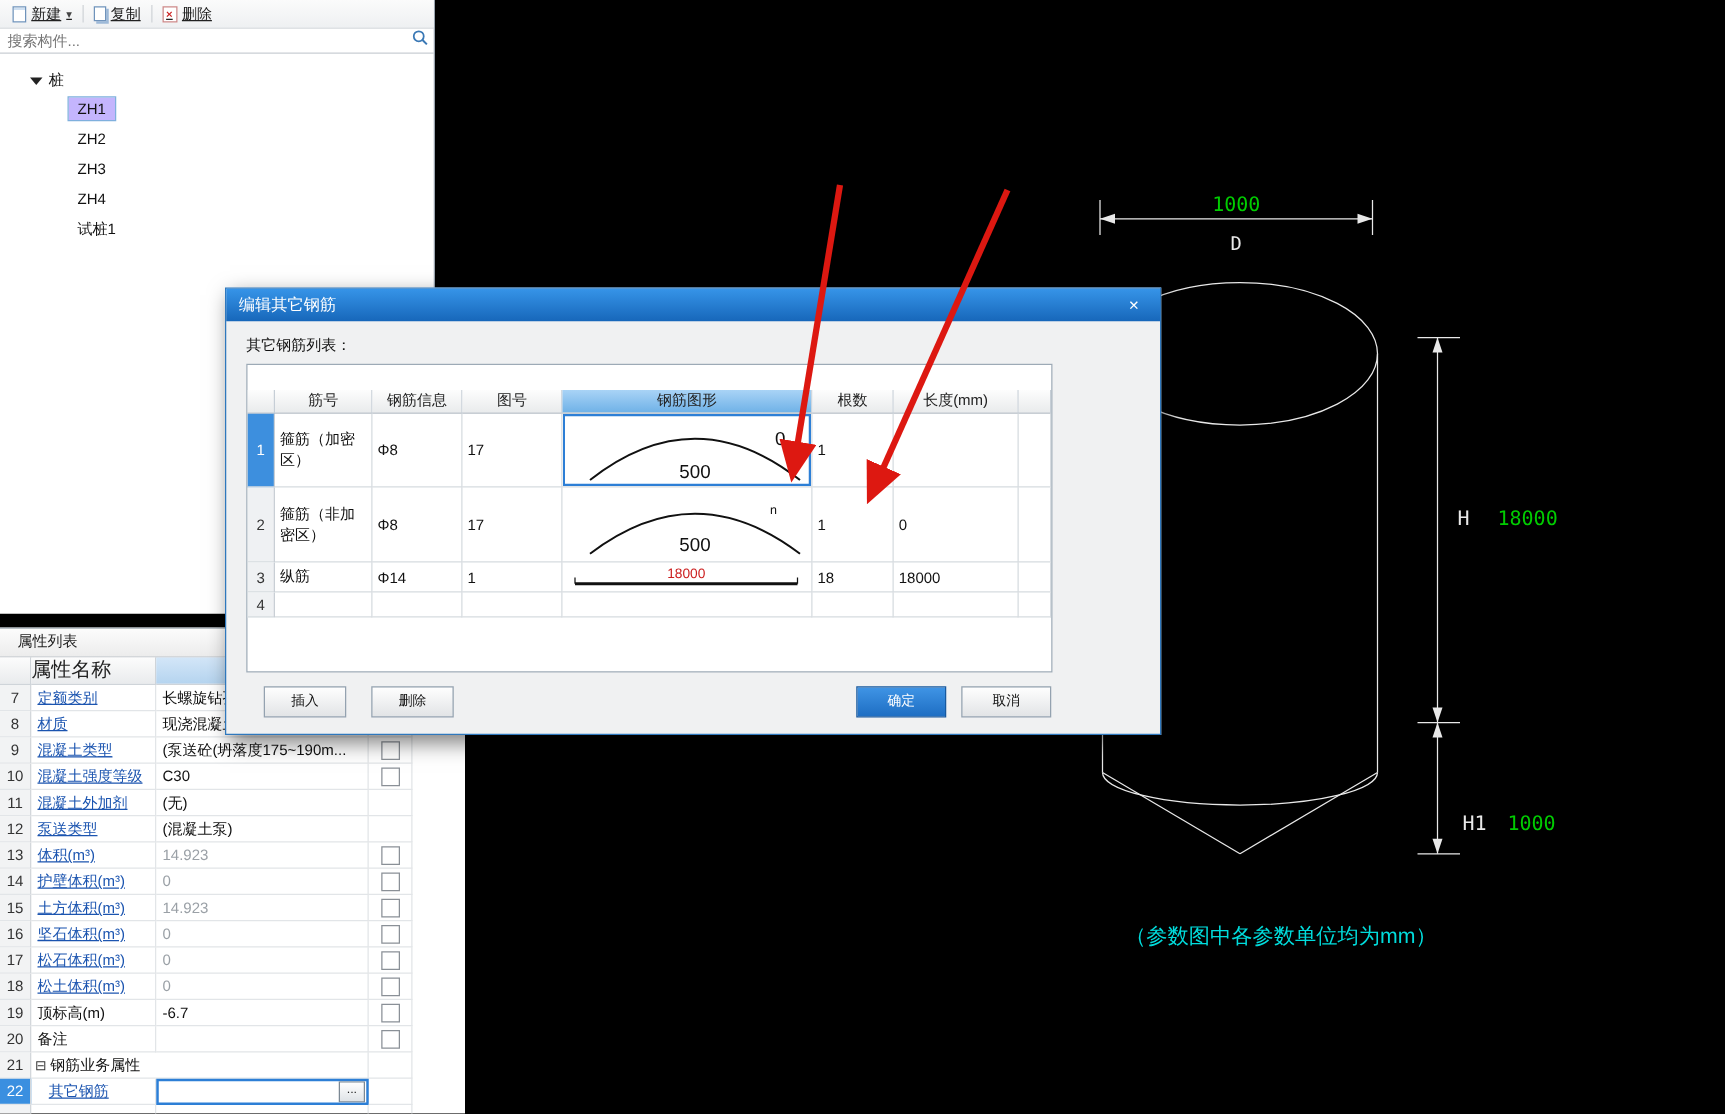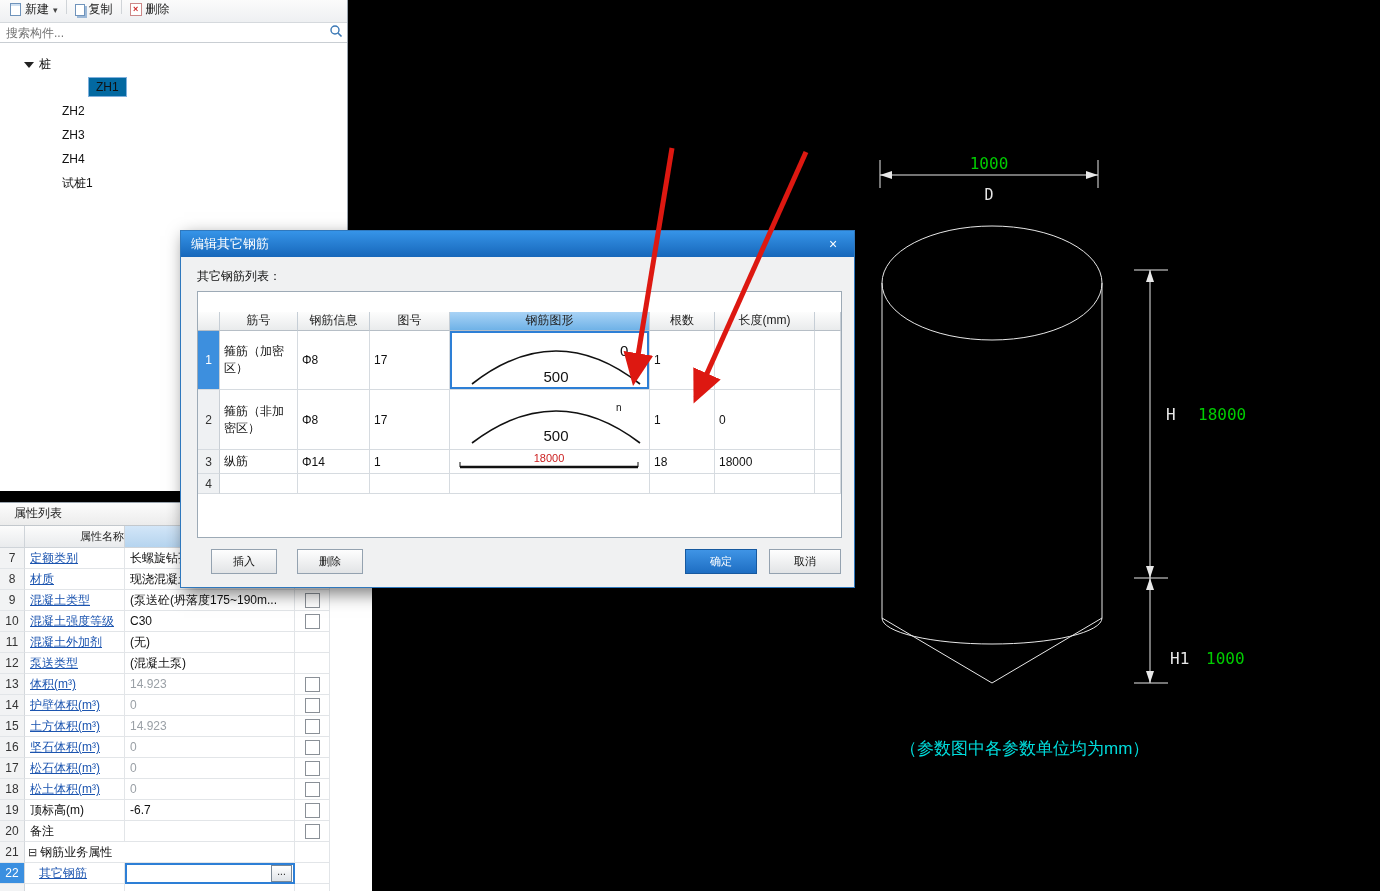--- a/index.html
+++ b/index.html
@@ -1,65 +1,65 @@
 <!DOCTYPE html>
 <html><head>
 <meta charset="utf-8">
 <style>
   html,body{margin:0;padding:0;background:#000;}
   body{font-family:"Liberation Sans",sans-serif;}
   #stage{position:relative;width:1380px;height:891px;background:#000;overflow:hidden;}
 
   
   #left-top{position:absolute;left:0;top:0;width:348px;height:491px;background:#fff;border-right:1px solid #9aa4ae;box-sizing:border-box;}
-  #toolbar{height:22px;background:linear-gradient(#fbfbfb,#eef0f2);border-bottom:1px solid #d5d9dd;display:flex;align-items:flex-start;padding:0 5px;font-size:12px;color:#222;}
+  #toolbar{height:22px;background:linear-gradient(#fbfbfb,#eef0f2);border-bottom:1px solid #d5d9dd;display:flex;align-items:center;padding:0 5px;font-size:12px;color:#222;text-decoration:underline;}
   .tb-btn{display:flex;align-items:center;gap:4px;padding:1px 5px;cursor:default;}
   .tb-sep{width:1px;height:14px;background:#d0d4d8;margin:0 3px;}
   .i-doc{width:9px;height:11px;background:#fff;border:1px solid #6f93bb;box-shadow:inset 0 2px 0 #cfe0f2;}
   .i-copy{width:8px;height:10px;background:#fff;border:1px solid #6f93bb;box-shadow:2px 2px 0 #9db9d8;}
   .i-del{width:10px;height:11px;border:1px solid #c88;background:#fff;color:#c22;font-size:9px;line-height:10px;text-align:center;font-weight:bold;}
   .caret{font-size:9px;color:#444;}
 
   #searchbar{height:19px;border-bottom:1px solid #c9ced3;display:flex;align-items:center;padding:0 4px;}
   #search-input{flex:1;border:0;outline:0;font-size:12px;color:#888;font-family:inherit;background:transparent;}
   #search-icon{flex:0 0 14px;}
 
   #tree{padding:10px 0 0 0;font-size:12px;color:#111;}
   .tree-root{display:flex;align-items:center;gap:5px;padding-left:24px;height:22px;}
   .tri{width:0;height:0;border-left:5px solid transparent;border-right:5px solid transparent;border-top:6px solid #222;margin-top:1px;}
   .tree-item{height:24px;line-height:24px;padding-left:55px;}
   .tree-item .lbl{padding:2px 7px;}
-  .tree-item.sel .lbl{background:#0369a1;outline:1px solid #7fb0dd;margin-left:34px;}
+  .tree-item.sel .lbl{background:#c4b5fd;outline:1px solid #7fb0dd;}
 
   
   #props{position:absolute;left:0;top:502px;width:372px;height:389px;background:#fff;overflow:hidden;box-sizing:border-box;border-top:1px solid #9aa4ae;}
   #props-title{height:22px;display:flex;border-bottom:1px solid #c3c8cd;background:#e7e9eb;}
   #props-tab{width:185px;background:linear-gradient(#fcfcfc,#ececec);border-right:1px solid #c3c8cd;font-size:12px;line-height:21px;padding-left:14px;box-sizing:border-box;color:#222;}
   .phead{display:grid;grid-template-columns:25px 100px 170px 35px;height:22px;}
-  .phc{border-right:1px solid #cfd4d9;border-bottom:1px solid #cfd4d9;background:linear-gradient(#fcfcfc,#e9ebed);font-size:11px;line-height:21px;text-align:right;color:#222;}
+  .phc{border-right:1px solid #cfd4d9;border-bottom:1px solid #cfd4d9;background:linear-gradient(#fcfcfc,#e9ebed);font-size:16px;line-height:21px;text-align:left;color:#222;}
   .phc.valhead{background:linear-gradient(#d3e6f8,#b5d4ef);}
   .prow{display:grid;grid-template-columns:25px 100px 170px 35px;height:21px;line-height:20px;font-size:12px;}
   .pc{border-right:1px solid #e2e5e8;border-bottom:1px solid #e2e5e8;overflow:hidden;white-space:nowrap;box-sizing:border-box;}
   .pnum{background:#f2f3f4;text-align:center;color:#333;border-right:1px solid #d3d7db;}
   .pname{padding-left:5px;}
   .plink{color:#1c55b0;text-decoration:underline;}
   .pname.black{color:#111;padding-left:5px;}
   .pval{padding-left:5px;color:#111;}
   .pval.gray{color:#9aa0a6;}
   .pchk{display:flex;align-items:center;justify-content:center;}
   .cb{width:13px;height:13px;border:1px solid #8a9097;background:#fff;display:inline-block;}
   .prow.group .pname{grid-column:2/4;color:#111;padding-left:3px;}
   .prow.group .pname::before{content:"⊟ ";font-size:11px;color:#333;}
   .prow.sel .pnum{background:#3a8fe0;color:#fff;}
   .prow.sel .pname{padding-left:14px;}
   .pval.editing{border:2px solid #2d7fd6;display:flex;align-items:center;padding:0 1px 0 4px;line-height:normal;}
   .dots-btn{margin-left:auto;width:19px;height:15px;border:1px solid #7b8894;background:linear-gradient(#fff,#dfe3e7);font-size:10px;line-height:12px;text-align:center;color:#222;}
 
   
-  #dialog{position:absolute;left:180px;top:230px;width:675px;height:358px;background:#f0f1f2;border:1px solid #2f78bd;box-shadow:4px 6px 16px rgba(0,0,0,.5);z-index:50;box-sizing:border-box;}
+  #dialog{position:absolute;left:180px;top:230px;width:749px;height:358px;background:#f0f1f2;border:1px solid #2f78bd;box-shadow:4px 6px 16px rgba(0,0,0,.5);z-index:50;box-sizing:border-box;}
   #dialog-title{height:26px;background:linear-gradient(#3694e8,#1767ba);color:#fff;font-size:13px;display:flex;align-items:center;padding:0 10px;}
   #dialog-close{margin-left:auto;width:22px;text-align:center;font-size:14px;color:#fff;}
   #dialog-label{position:absolute;left:16px;top:37px;font-size:12px;color:#111;text-align:center;}
   #dtable{position:absolute;left:16px;top:60px;width:645px;height:247px;background:#fff;border:1px solid #9daab6;box-sizing:border-box;overflow:hidden;}
   .drow{display:grid;grid-template-columns:22px 78px 72px 80px 200px 65px 100px 1fr;}
   .dhc{height:18px;line-height:17px;font-size:12px;text-align:center;background:linear-gradient(#fdfdfd,#e9ebec);border-right:1px solid #c6ced6;border-bottom:1px solid #b6bec6;color:#222;overflow:hidden;margin-top:20px;}
   .dhc.hl{background:linear-gradient(#a9d3f6,#6fb2e7);}
   .dc{border-right:1px solid #d6dbe0;border-bottom:1px solid #d6dbe0;font-size:12px;color:#111;overflow:hidden;box-sizing:border-box;display:flex;align-items:center;padding:1px 4px;}
   .dnum{background:#eff1f3;justify-content:center;color:#333;border-right:1px solid #c9cfd5;}
   .dnum.sel{background:#3d8fde;color:#fff;}

